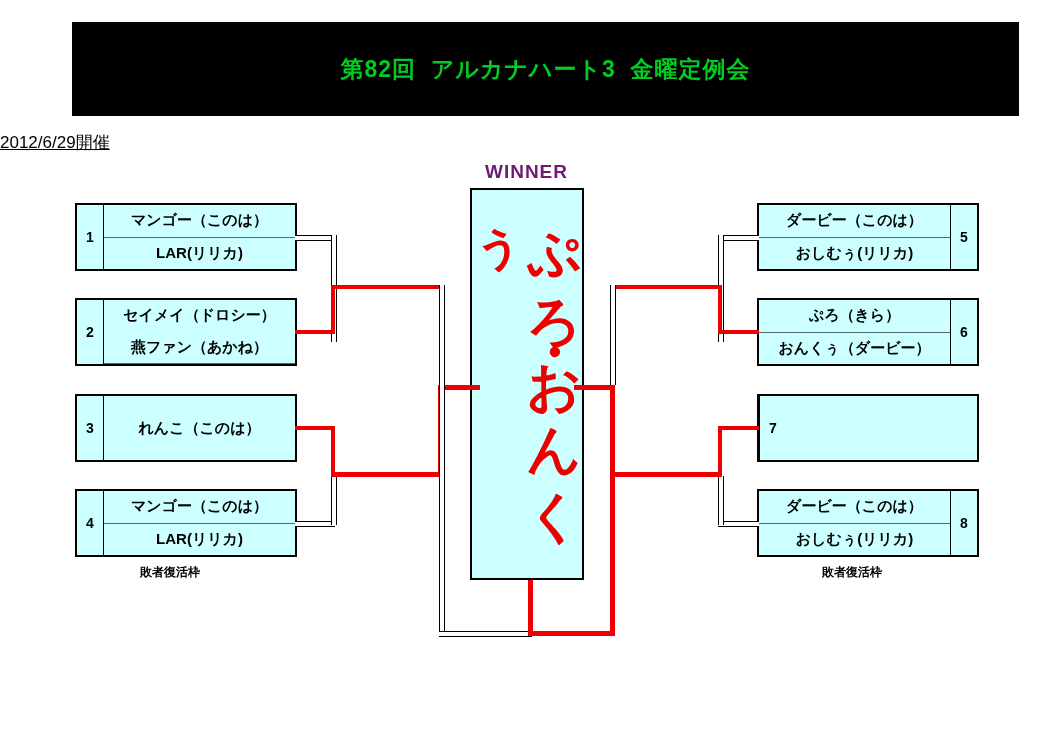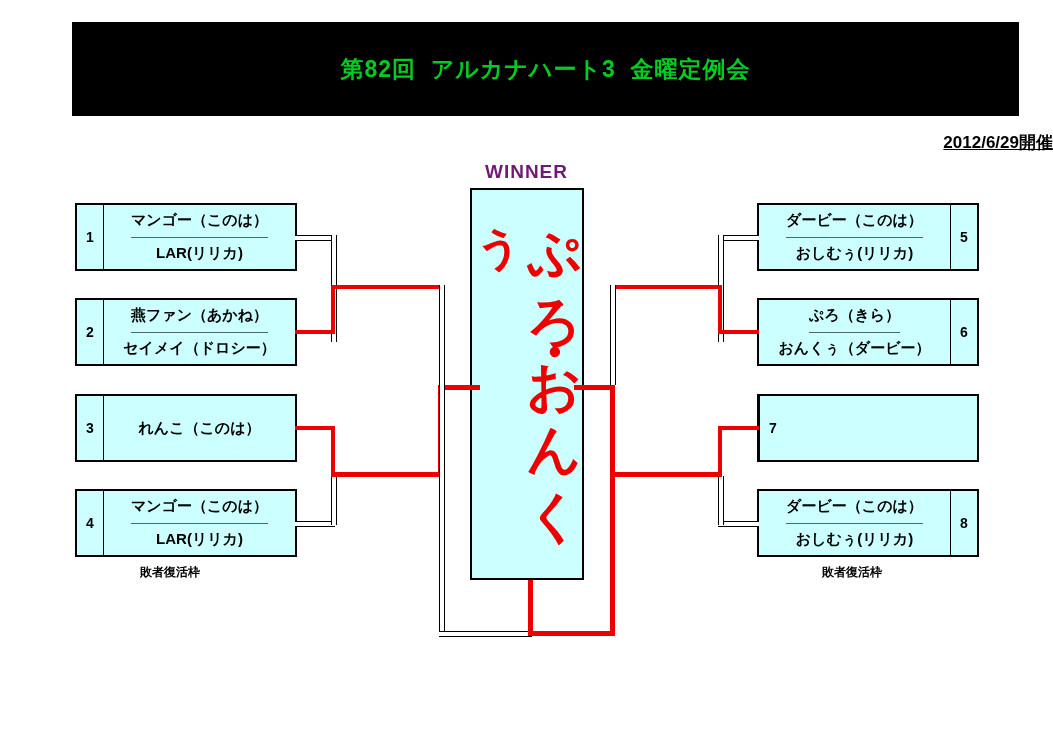--- a/index.html
+++ b/index.html
@@ -16,22 +16,22 @@
   }
   .banner-text{
     position:absolute;left:0;top:0;width:947px;height:94px;
     display:flex;align-items:center;justify-content:center;
     color:#00cc22;font-size:23px;font-weight:bold;letter-spacing:1px;
     white-space:pre;
   }
 
   
   .date-line{
-    position:absolute;left:0;top:131px;width:1053px;text-align:right;
-    font-size:17px;font-weight:bold;color:#000;
+    position:absolute;left:0;top:131px;width:1053px;text-align:left;
+    font-size:17px;font-weight:normal;color:#000;
   }
   .date-line span{ text-decoration:underline; }
 
   
   .winner-label{
     position:absolute;left:0;top:161px;width:1053px;text-align:center;
     font-size:19px;font-weight:bold;color:#701a75;letter-spacing:1px;
   }
 
   
@@ -52,21 +52,21 @@
     position:absolute;width:222px;height:68px;
     border:2px solid #000000;background:#ccffff;box-sizing:border-box;
     display:flex;
   }
   .match.left  .seed{order:0;border-right:1px solid #000;}
   .match.right .seed{order:2;border-left:1px solid #000;}
   .seed{
     width:26px;flex:0 0 26px;display:flex;align-items:center;justify-content:center;
     font-size:14px;font-weight:bold;color:#000;
   }
-  .players{flex:1 1 auto;display:flex;flex-direction:column;align-items:center;}
+  .players{flex:1 1 auto;display:flex;flex-direction:column;}
   .player{
     flex:1 1 50%;display:flex;align-items:center;justify-content:center;
     font-size:15px;font-weight:bold;color:#000;white-space:nowrap;
   }
   .player.top{border-bottom:1px solid #4a6b6b;}
 
   
   .revival{
     position:absolute;font-size:12px;font-weight:bold;color:#000;
     white-space:nowrap;
@@ -102,22 +102,22 @@
     <div class="seed">1</div>
     <div class="players">
       <div class="player top">マンゴー（このは）</div>
       <div class="player">LAR(リリカ)</div>
     </div>
   </div>
 
   <div class="match left" style="left:75px;top:298px;">
     <div class="seed">2</div>
     <div class="players">
+      <div class="player">セイメイ（ドロシー）</div>
       <div class="player top">燕ファン（あかね）</div>
-      <div class="player">セイメイ（ドロシー）</div>
     </div>
   </div>
 
   <div class="match left" style="left:75px;top:394px;">
     <div class="seed">3</div>
     <div class="players">
       <div class="player">れんこ（このは）</div>
     </div>
   </div>
 

